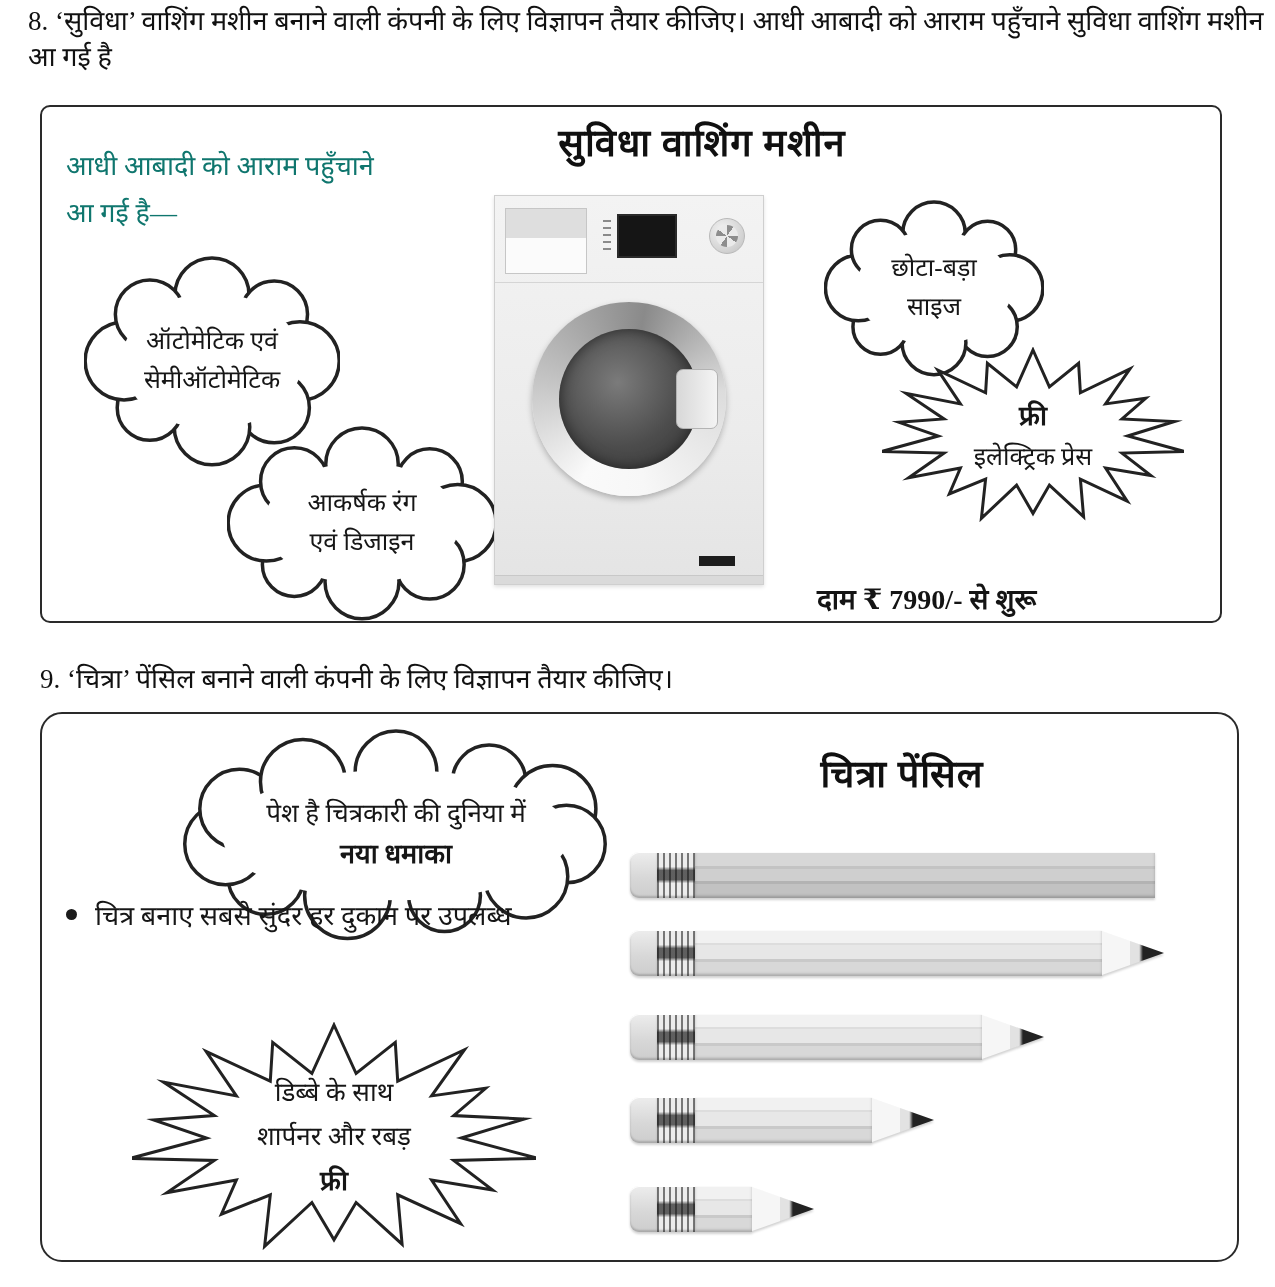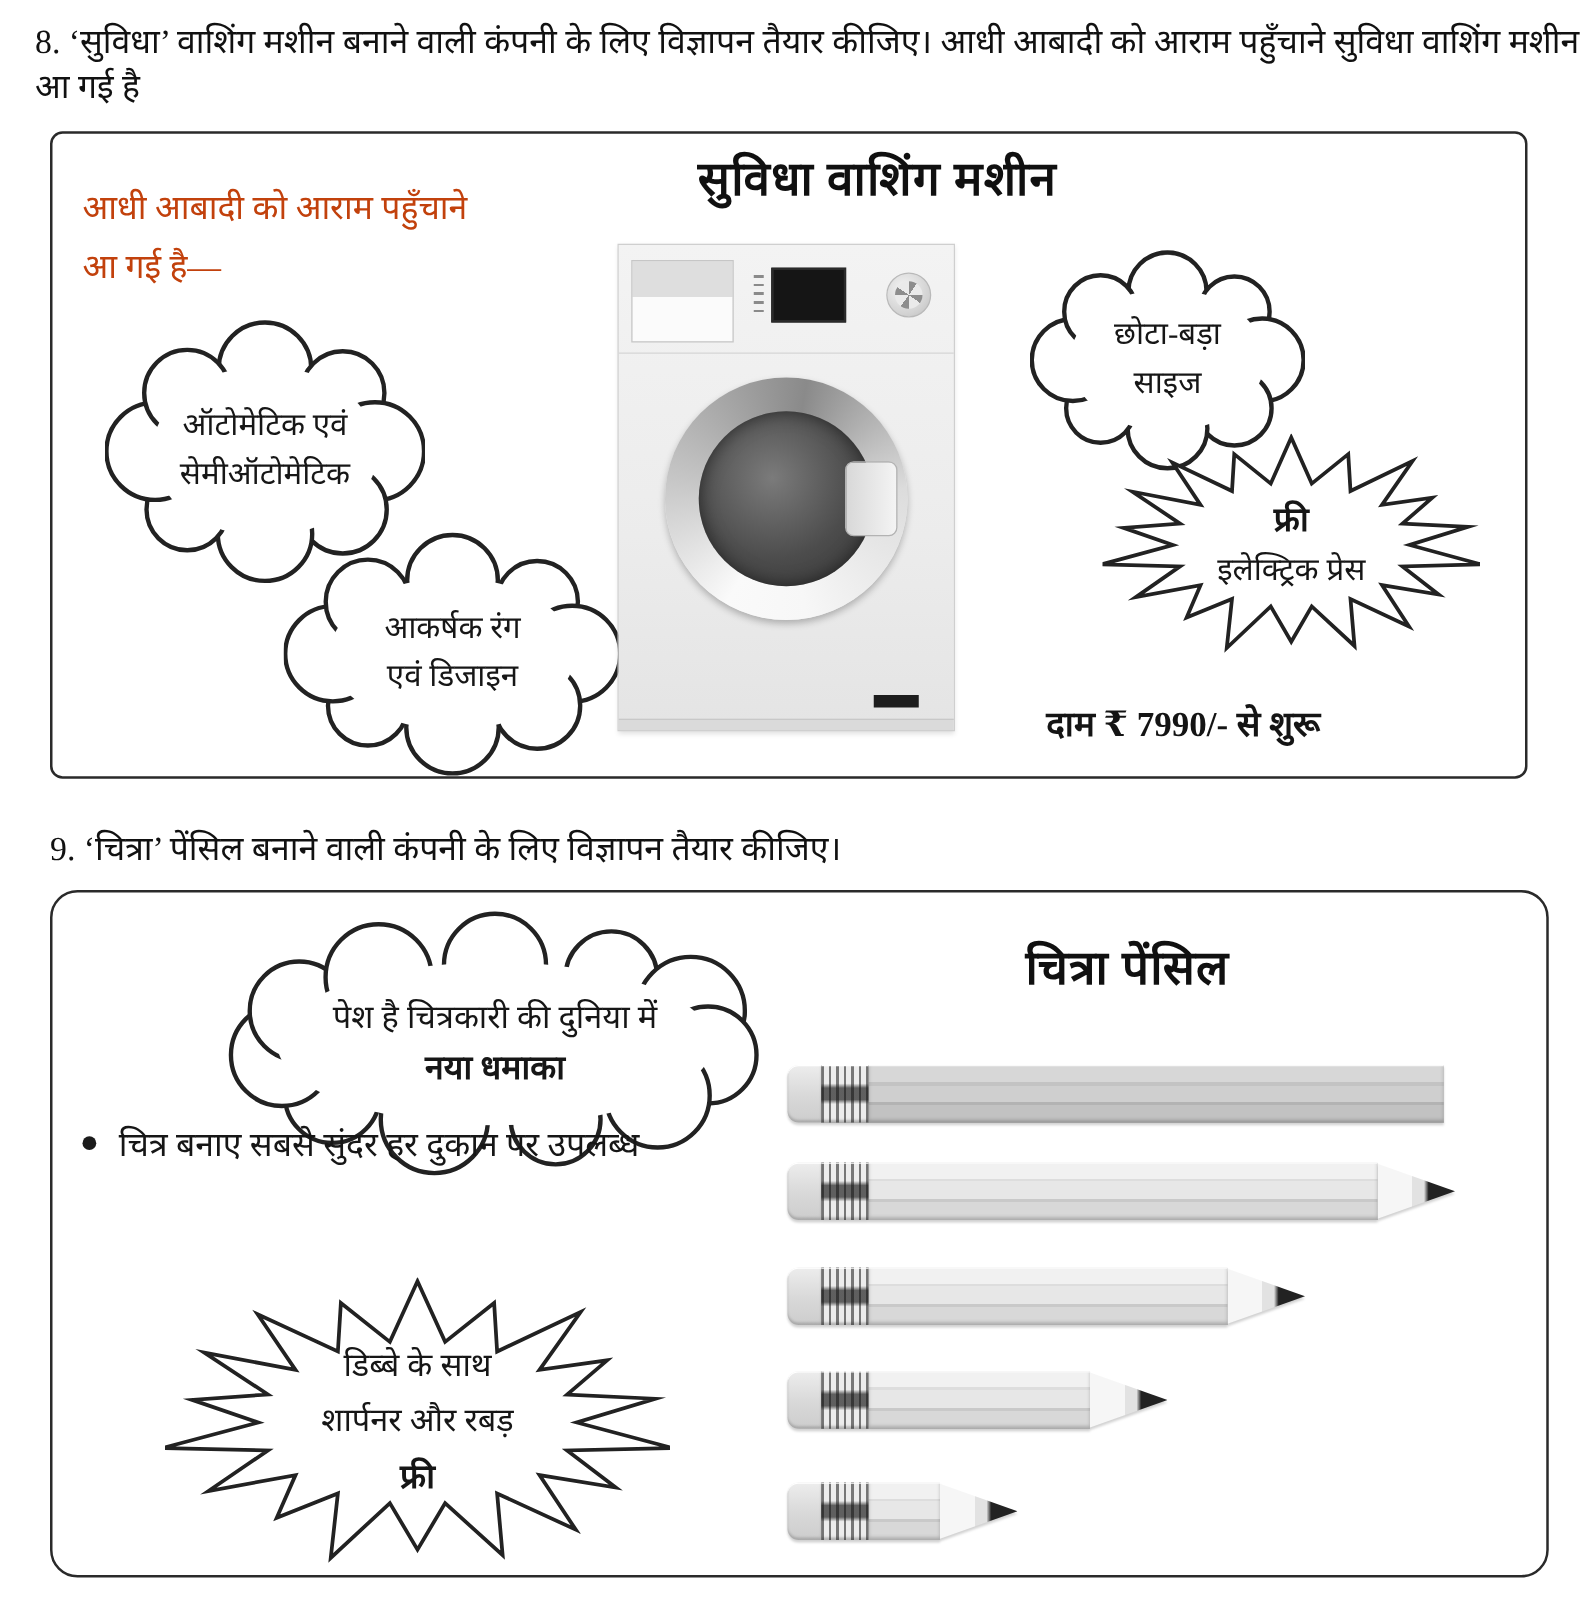--- a/index.html
+++ b/index.html
@@ -9,21 +9,21 @@
     overflow:hidden;
   }
   .abs{position:absolute;}
   .qtext{font-size:27px;line-height:1.32;color:#111;}
   .adbox{
     position:absolute;background:#fff;border:2.5px solid #2a2a2a;
   }
   #box1{left:40px;top:105px;width:1178px;height:514px;border-radius:10px;}
   #box2{left:40px;top:712px;width:1195px;height:546px;border-radius:22px;}
   .ad-title{font-weight:bold;font-size:38px;text-align:center;letter-spacing:1px;color:#101010;}
-  .tagline{font-size:27px;line-height:1.75;color:#c2410c;}
+  .tagline{font-size:27px;line-height:1.75;color:#0f766e;}
   .price{font-size:28px;font-weight:600;color:#141414;}
   .shape-wrap{position:absolute;}
   .shape-wrap svg{position:absolute;left:0;top:0;}
   .shape-text{
     position:absolute;inset:0;display:flex;flex-direction:column;align-items:center;
     justify-content:center;text-align:center;font-size:25px;line-height:1.55;color:#161616;
     padding:0 10px;box-sizing:border-box;
   }
   .shape-text .bold{font-weight:bold;font-size:27px;}
   
@@ -72,21 +72,21 @@
   .pencil.dark .pbody{
     background:linear-gradient(180deg,#d7d7d7 0 30%,#c3c3c3 30% 36%,#cfcfcf 36% 64%,#b3b3b3 64% 70%,#c2c2c2 70% 100%);}
   .tip{width:62px;clip-path:polygon(0 2%,100% 50%,0 98%);
     background:linear-gradient(90deg,#f6f6f6 0 45%,#e2e2e2 45% 60%,#222 66% 100%);}
 </style>
 </head>
 <body>
 
 <div id="page">
 
-  <div class="abs qtext" style="left:28px;top:16px;width:1240px;">8. ‘सुविधा’ वाशिंग मशीन बनाने वाली कंपनी के लिए विज्ञापन तैयार कीजिए। आधी आबादी को आराम पहुँचाने सुविधा वाशिंग मशीन आ गई है</div>
+  <div class="abs qtext" style="left:28px;top:4px;width:1240px;">8. ‘सुविधा’ वाशिंग मशीन बनाने वाली कंपनी के लिए विज्ञापन तैयार कीजिए। आधी आबादी को आराम पहुँचाने सुविधा वाशिंग मशीन आ गई है</div>
 
   <div id="box1" class="adbox">
 
     <div class="abs ad-title" style="left:330px;top:8px;width:660px;">सुविधा वाशिंग मशीन</div>
 
     <div class="abs tagline" style="left:24px;top:36px;width:400px;">
       <div>आधी आबादी को आराम पहुँचाने</div>
       <div>आ गई है—</div>
     </div>
 
@@ -163,21 +163,21 @@
     <div class="shape-wrap" style="left:840px;top:240px;width:302px;height:178px;">
       <svg width="302" height="178" viewBox="0 0 302 178">
           <polygon points="151.0,3.0 167.4,39.9 196.6,16.3 198.4,45.8 248.0,21.8 223.6,56.9 263.8,51.2 240.0,71.9 292.4,74.5 245.7,89.0 302.6,104.5 240.0,106.1 268.9,128.6 223.6,121.1 245.2,154.2 198.4,132.2 201.6,169.8 167.4,138.1 151.0,166.4 134.6,138.1 99.4,171.4 103.6,132.2 67.3,147.0 78.4,121.1 26.7,130.7 62.0,106.1 -0.6,104.5 56.3,89.0 16.9,75.3 62.0,71.9 24.1,46.4 78.4,56.9 55.9,23.1 103.6,45.8 105.4,16.3 134.6,39.9" fill="#fff" stroke="#222222" stroke-width="3" stroke-miterlimit="10"></polygon>
         </svg>
       <div class="shape-text">
         <div class="bold">फ्री</div>
         <div>इलेक्ट्रिक प्रेस</div>
       </div>
     </div>
 
-    <div class="abs price" style="left:775px;top:452px;width:400px;margin-left:20px;">दाम ₹ 7990/- से शुरू</div>
+    <div class="abs price" style="left:775px;top:472px;width:400px;">दाम ₹ 7990/- से शुरू</div>
   </div>
 
   <div class="abs qtext" style="left:28px;top:662px;width:1240px;margin-left:12px;">9. ‘चित्रा’ पेंसिल बनाने वाली कंपनी के लिए विज्ञापन तैयार कीजिए।</div>
 
   <div id="box2" class="adbox">
 
     <div class="shape-wrap" style="left:138px;top:14px;width:432px;height:214px;">
       <svg width="432" height="214" viewBox="0 0 432 214">
           <circle cx="216" cy="43.815721540054824" r="40.815721540054824" fill="#fff" stroke="#222222" stroke-width="3.5"></circle>
           <circle cx="309.08984905958704" cy="53.84600252618202" r="36.734149386049346" fill="#fff" stroke="#222222" stroke-width="3.5"></circle>

